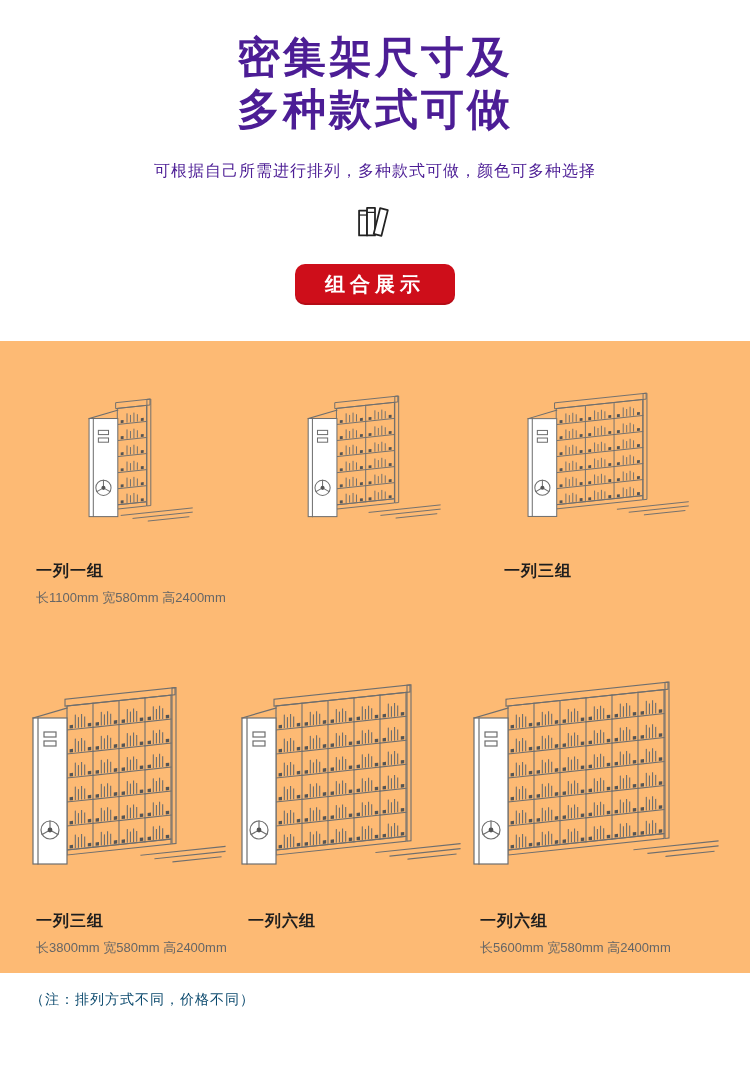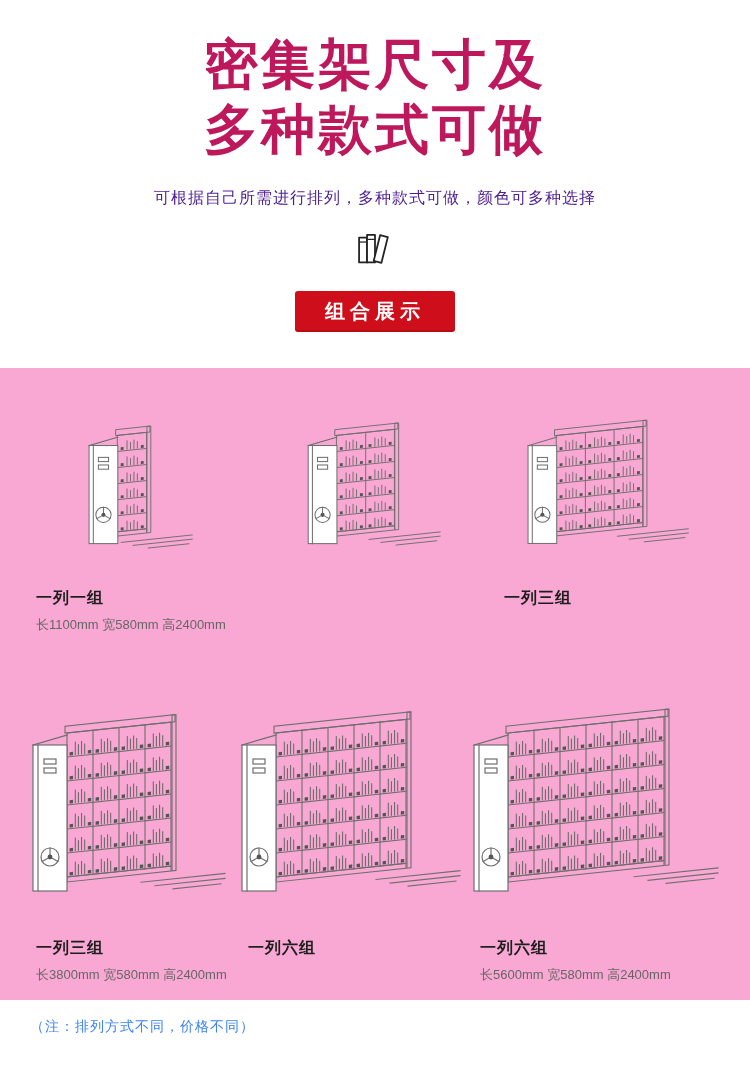--- a/index.html
+++ b/index.html
@@ -3,30 +3,30 @@
 <meta charset="utf-8">
 <style>
   *{margin:0;padding:0;box-sizing:border-box}
   html,body{background:#fff}
   body{
     width:750px;height:1075px;margin:0 auto;overflow:hidden;
     font-family:"Liberation Sans","DejaVu Sans",sans-serif;color:#222;position:relative;
   }
   .header{text-align:center;padding-top:32px}
   .title{
-    font-size:54px;font-weight:800;color:#be185d;line-height:1.2;letter-spacing:3px;
+    font-size:43px;font-weight:800;color:#4c1d95;line-height:1.2;letter-spacing:3px;
   }
   .subtitle{margin-top:26px;font-size:16px;color:#4c1d95;letter-spacing:1px}
   .icon-wrap{margin-top:22px;height:42px}
   .badge{
     display:inline-block;margin-top:18px;padding:7px 30px;background:#ce0e1a;color:#fff;
-    font-size:20px;font-weight:700;letter-spacing:5px;border-radius:3px;
+    font-size:20px;font-weight:700;letter-spacing:5px;border-radius:10px;
     box-shadow:inset 0 -2px 0 rgba(0,0,0,.12);
   }
-  .products{margin-top:36px;background:#f9a8d4;padding:24px 24px 16px}
+  .products{margin-top:36px;background:#fdba74;padding:24px 24px 16px}
   .grid{display:grid;grid-template-columns:repeat(3,1fr)}
   .item{display:flex;flex-direction:column}
   .art{display:flex;align-items:flex-end;justify-content:center;overflow:visible}
   .row1 .art{height:166px}
   .row2 .art{height:244px;margin-top:30px}
   .pname{margin-top:30px;font-size:16px;font-weight:700;color:#1e1e1e;padding-left:12px;letter-spacing:1px}
   .pdims{margin-top:7px;font-size:13px;color:#666;padding-left:12px}
   .note{margin-top:18px;padding-left:30px;font-size:14px;color:#e60012;letter-spacing:1px}
   svg{display:block;overflow:visible}
 </style>
@@ -1140,13 +1140,13 @@
           </svg>
         </div>
       <figcaption>
         <div class="pname">一列六组</div>
         <div class="pdims">长5600mm 宽580mm 高2400mm</div>
       </figcaption>
     </figure>
   </div>
 </section>
 
-<p class="note" style="color: #3b82f6;">（注：排列方式不同，价格不同）</p>
+<p class="note" style="color: #0c4a6e;">（注：排列方式不同，价格不同）</p>
 
 </body></html>

